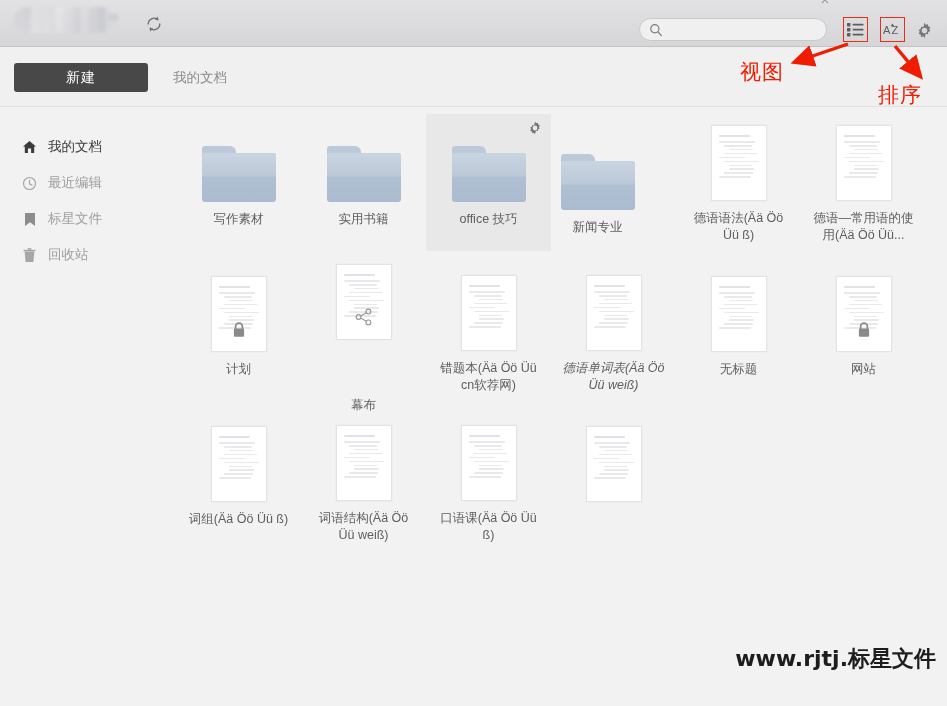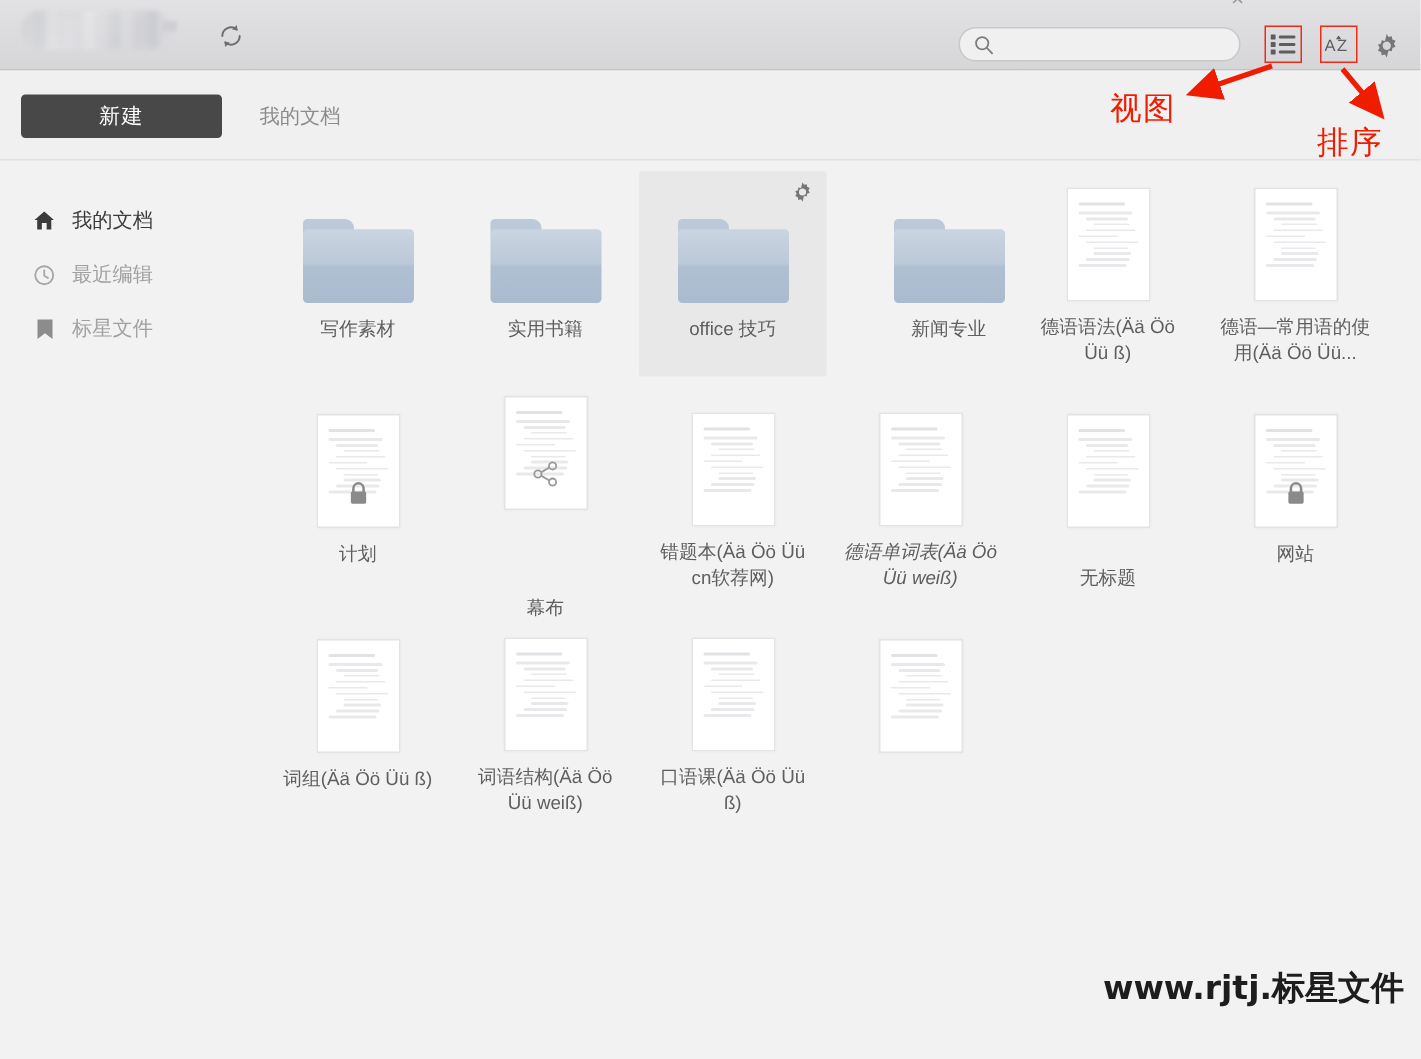--- a/index.html
+++ b/index.html
@@ -262,20 +262,30 @@
 
     <div class="side-item" style="top:98px">
       <span class="si-ico">
         <svg width="12" height="15" viewBox="0 0 12 15">
             <path fill="#8c8c8c" d="M1 1 L11 1 L11 14 L6 10.2 L1 14 Z"></path>
           </svg>
       </span>
       <span>标星文件</span>
     </div>
 
+    <div class="side-item" style="top:134px">
+      <span class="si-ico">
+        <svg width="13" height="15" viewBox="0 0 13 15">
+          <path fill="#a6a6a6" d="M1.6 3.4 L11.4 3.4 L10.4 14 L2.6 14 Z"></path>
+          <rect x="0.6" y="1.8" width="11.8" height="1.5" fill="#a6a6a6"></rect>
+          <rect x="4.6" y="0.2" width="3.8" height="1.6" fill="#a6a6a6"></rect>
+        </svg>
+      </span>
+      <span>回收站</span>
+    </div>
   </div>
 
   <div class="content" id="file-grid">
       <div class="cell" style="left: 16px; top: 6px;">
         <div class="thumb-area">
           <div class="folder">
             <div class="tabtop"></div>
             <div class="body"></div>
             <div class="lip"></div>
           </div>
@@ -299,21 +309,21 @@
             <div class="body"></div>
             <div class="lip"></div>
           </div>
         </div>
         <span style="position: absolute; right: 9px; top: 7px;"><svg width="14" height="14" viewBox="0 0 20 20">
             <path fill="#767676" d="M10 0.8l1.4 2.3 2.6-.6.4 2.6 2.5 1-1.3 2.3 1.3 2.3-2.5 1-.4 2.6-2.6-.6L10 19.2l-1.4-2.3-2.6.6-.4-2.6-2.5-1L4.4 11.6 3.1 9.3l2.5-1 .4-2.6 2.6.6z"></path>
             <circle cx="10" cy="10" r="3.4" fill="#e8e8e8"></circle>
           </svg></span>
         <div class="caption">office 技巧</div>
       </div>
-      <div class="cell" style="left: 410px; top: 6px;">
+      <div class="cell" style="left: 375px; top: 6px; justify-content: center;">
         <div class="thumb-area">
           <div class="folder">
             <div class="tabtop"></div>
             <div class="body"></div>
             <div class="lip"></div>
           </div>
         </div>
         <div class="caption">新闻专业</div>
       </div>
       <div class="cell" style="left: 516px; top: 6px;">
@@ -428,21 +438,21 @@
             <div class="ln  " style="width:66%"></div>
             <div class="ln  i1" style="width:88%"></div>
             <div class="ln  i2" style="width:58%"></div>
             <div class="ln  i2" style="width:64%"></div>
             <div class="ln  i1" style="width:74%"></div>
             <div class="ln  " style="width:80%"></div>
           </div>
         </div>
         <div class="caption">德语单词表(Ää Öö Üü weiß)</div>
       </div>
-      <div class="cell" style="left: 516px; top: 156px; justify-content: space-between;">
+      <div class="cell" style="left: 516px; top: 156px;">
         <div class="thumb-area">
           <div class="doc">
             <div class="ln h " style="width:78%"></div>
             <div class="ln  " style="width:92%"></div>
             <div class="ln  i1" style="width:70%"></div>
             <div class="ln  i2" style="width:60%"></div>
             <div class="ln  i1" style="width:84%"></div>
             <div class="ln  " style="width:66%"></div>
             <div class="ln  i1" style="width:88%"></div>
             <div class="ln  i2" style="width:58%"></div>

